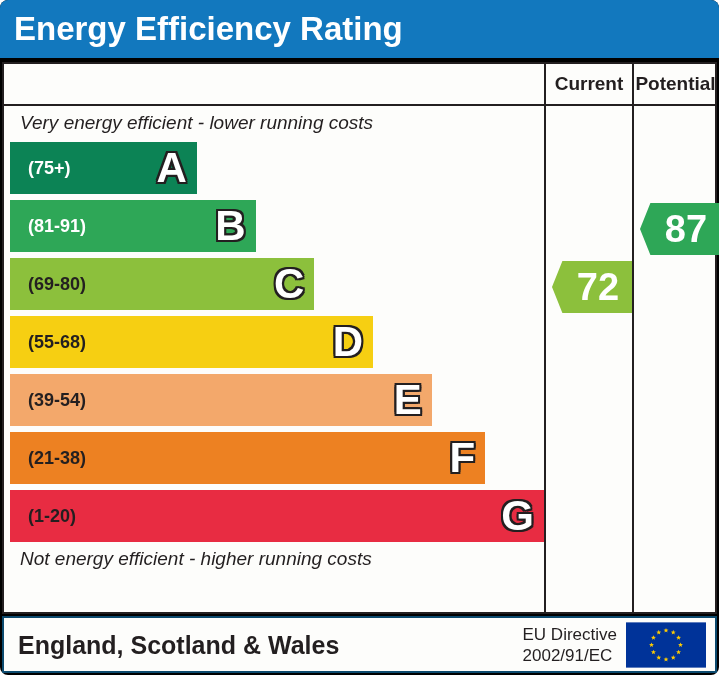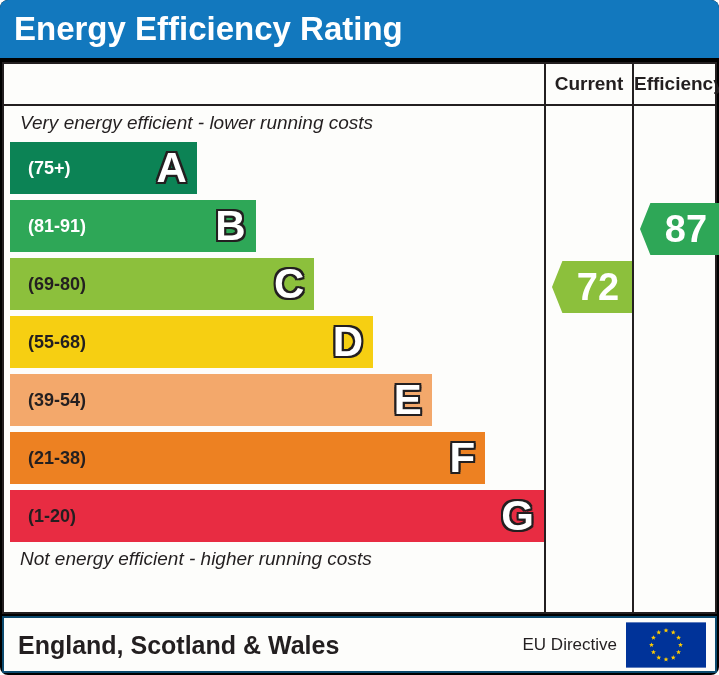--- a/index.html
+++ b/index.html
@@ -215,21 +215,21 @@
     <div class="title-text">Energy Efficiency Rating</div>
   </div>
 
   <div class="frame">
 
     <div class="hline-head"></div>
     <div class="vline vline-current"></div>
     <div class="vline vline-potential"></div>
 
     <div class="col-head col-head-current">Current</div>
-    <div class="col-head col-head-potential">Efficiency</div>
+    <div class="col-head col-head-potential">Potential</div>
 
     <div class="caption caption-top">Very energy efficient - lower running costs</div>
     <div class="caption caption-bottom">Not energy efficient - higher running costs</div>
 
     <div class="bands" id="bands-container">
         <div class="band" style="top: 0px; width: 35%; background: rgb(12, 131, 85);">
           <span class="band-range" style="color: rgb(255, 255, 255);">(75+)</span>
           <span class="band-letter">A</span>
         </div>
         <div class="band" style="top: 58px; width: 46%; background: rgb(46, 167, 87);">
@@ -263,20 +263,21 @@
     </div>
     <div class="arrow arrow-potential" id="arrow-potential" style="top: 139px; background: rgb(46, 167, 87);">
       <span class="arrow-value">87</span>
     </div>
   </div>
 
   <div class="footer">
     <div class="footer-region">England, Scotland &amp; Wales</div>
     <div class="footer-directive">
       <div>EU Directive</div>
+      <div>2002/91/EC</div>
     </div>
     <div class="eu-flag">
       <svg viewBox="0 0 80 45" xmlns="http://www.w3.org/2000/svg" aria-hidden="true">
         <rect x="0" y="0" width="80" height="45" fill="#003399"></rect>
         <g id="eu-stars" fill="#ffcc00">
             <polygon points="40.00,5.40 40.64,7.12 42.47,7.20 41.04,8.34 41.53,10.10 40.00,9.09 38.47,10.10 38.96,8.34 37.53,7.20 39.36,7.12"></polygon>
             <polygon points="47.25,7.34 47.89,9.06 49.72,9.14 48.29,10.28 48.78,12.05 47.25,11.03 45.72,12.05 46.21,10.28 44.78,9.14 46.61,9.06"></polygon>
             <polygon points="52.56,12.65 53.20,14.37 55.03,14.45 53.60,15.59 54.09,17.35 52.56,16.34 51.03,17.35 51.52,15.59 50.08,14.45 51.92,14.37"></polygon>
             <polygon points="54.50,19.90 55.14,21.62 56.97,21.70 55.54,22.84 56.03,24.60 54.50,23.59 52.97,24.60 53.46,22.84 52.03,21.70 53.86,21.62"></polygon>
             <polygon points="52.56,27.15 53.20,28.87 55.03,28.95 53.60,30.09 54.09,31.85 52.56,30.84 51.03,31.85 51.52,30.09 50.08,28.95 51.92,28.87"></polygon>

